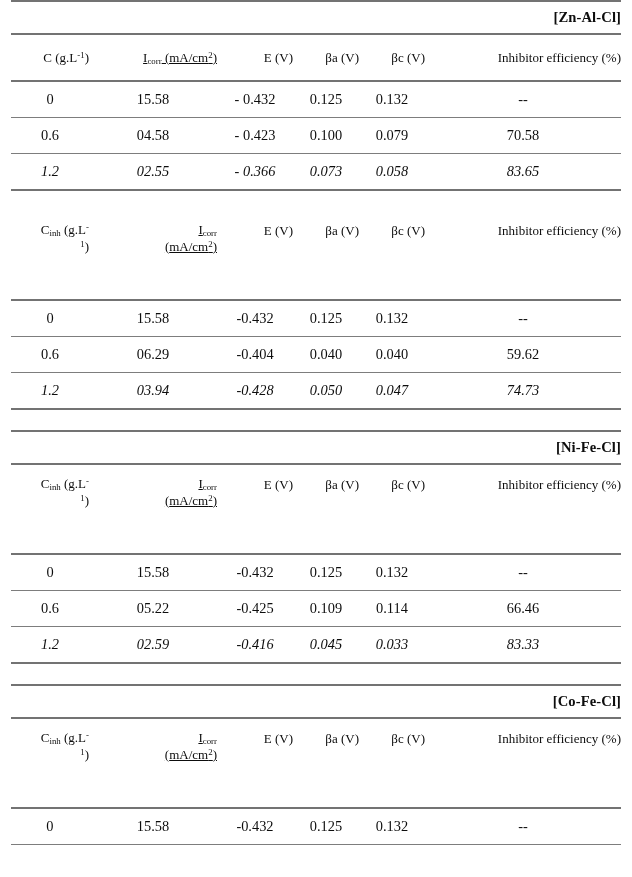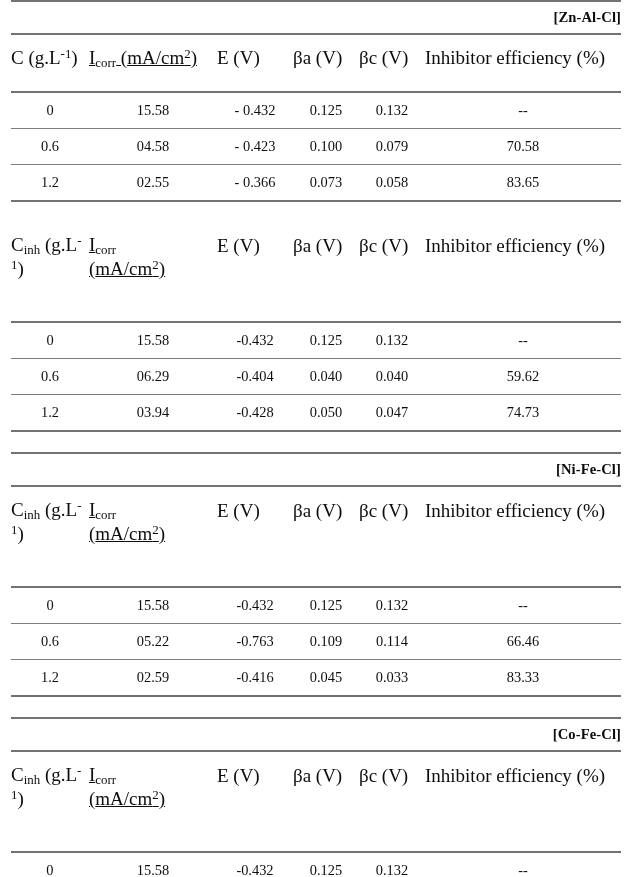--- a/index.html
+++ b/index.html
@@ -36,38 +36,38 @@
     padding: 0;
     border: 0;
     vertical-align: middle;
     font-weight: normal;
   }
 
   
   .rule-top > td   { border-top: 2.2px solid #737373; }
   .rule-under > td { border-bottom: 2.2px solid #737373; }
   .rule-thin > td  { border-bottom: 1.6px solid #7d7d7d; }
-  .rule-bottom > td{ border-bottom: 2.2px solid #737373; }
+  .rule-bottom > td{ border-bottom: 2.2px solid #737373; font-style: italic; }
 
   .title-row td {
     text-align: right;
     font-weight: bold;
     font-size: 14.6px;
     height: 31px;
     letter-spacing: .1px;
     padding-left: 2px;
   }
 
   .head-row td {
-    text-align: left;
+    text-align: right;
     height: 39px;
-    font-size: 19px;
+    font-size: 13px;
     line-height: 1.32;
     padding-top: 3px;
-    padding-bottom: 14px;
+    padding-bottom: 3px;
   }
   .head-row.two-line td {
     height: 74px;
     vertical-align: top;
     padding-top: 11px;
   }
 
   .data-row td {
     text-align: center;
     height: 35px;
@@ -262,21 +262,21 @@
         <td>0</td>
         <td>15.58</td>
         <td>-0.432</td>
         <td>0.125</td>
         <td>0.132</td>
         <td>--</td>
       </tr>
       <tr class="data-row rule-thin">
         <td>0.6</td>
         <td>05.22</td>
-        <td>-0.763</td>
+        <td>-0.425</td>
         <td>0.109</td>
         <td>0.114</td>
         <td>66.46</td>
       </tr>
       <tr class="data-row rule-bottom">
         <td>1.2</td>
         <td>02.59</td>
         <td>-0.416</td>
         <td>0.045</td>
         <td>0.033</td>

